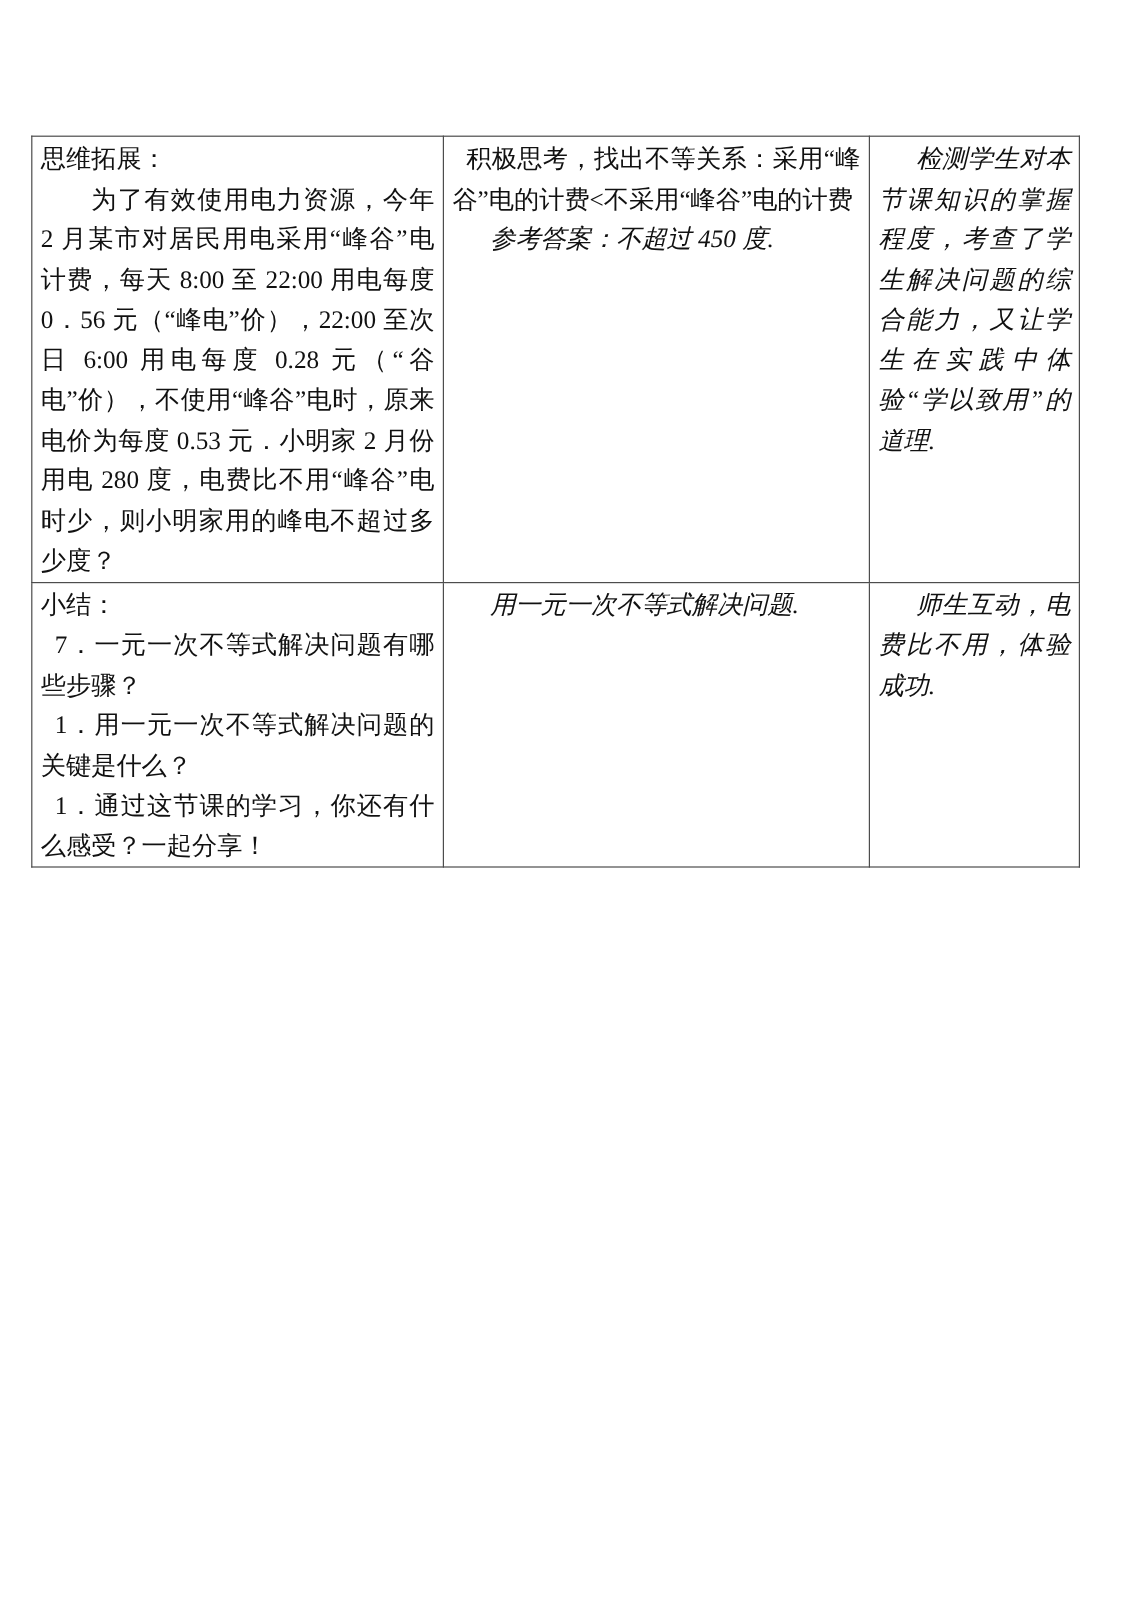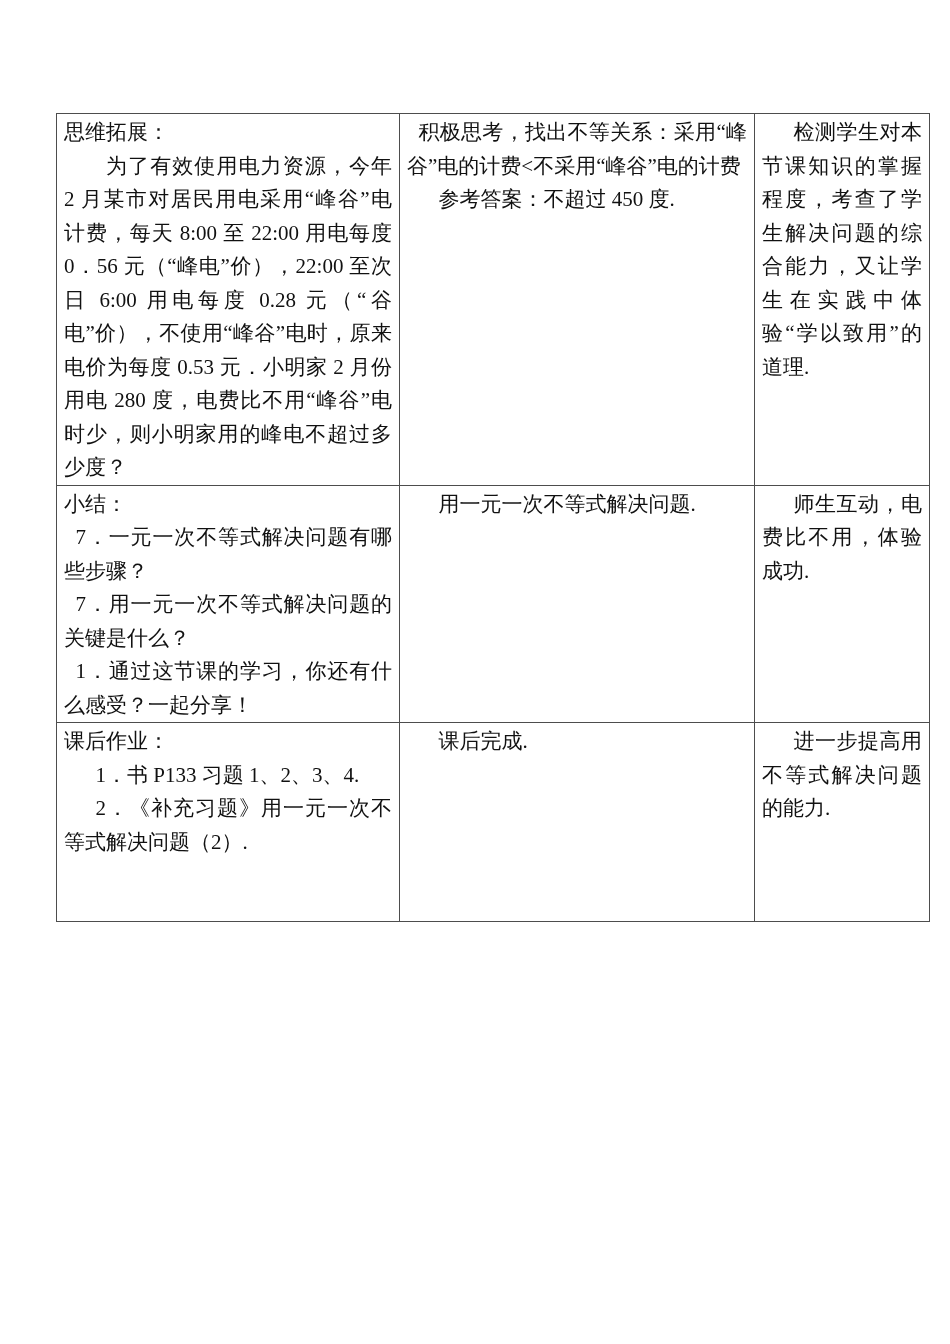--- a/index.html
+++ b/index.html
@@ -10,21 +10,21 @@
   .page {
     position: relative;
     width: 950px;
     height: 1344px;
     background: #ffffff;
     overflow: hidden;
     font-family: "Liberation Serif", "DejaVu Serif", serif;
   }
   table.lesson-table {
     position: absolute;
-    left: 56px;
+    left: 26px;
     top: 113px;
     width: 873px;
     border-collapse: collapse;
     table-layout: fixed;
   }
   table.lesson-table td {
     border: 1px solid #4d4d4d;
     vertical-align: top;
     padding: 2px 7px 0 7px;
     overflow: hidden;
@@ -37,21 +37,21 @@
   tr.row-3 td { height: 196px; }
   p.para {
     margin: 0;
     font-size: 21px;
     line-height: 33.5px;
     color: #111111;
     text-align: justify;
     word-break: break-all;
   }
   p.ind-2  { text-indent: 2em; }
-  p.ind-15 { text-indent: 1.5em; }
+  p.ind-15 { text-indent: 1.5em; font-style: italic; }
   p.ind-05 { text-indent: 0.55em; }
 </style>
 </head>
 <body>
 
 <div class="page">
   <table class="lesson-table">
     <colgroup>
       <col class="col-1">
       <col class="col-2">
@@ -68,38 +68,25 @@
           <p class="para ind-15">参考答案：不超过 450 度.</p>
         </td>
         <td>
           <p class="para ind-15">检测学生对本节课知识的掌握程度，考查了学生解决问题的综合能力，又让学生在实践中体验“学以致用”的道理.</p>
         </td>
       </tr>
       <tr class="row-2">
         <td>
           <p class="para">小结：</p>
           <p class="para ind-05">7．一元一次不等式解决问题有哪些步骤？</p>
-          <p class="para ind-05">7．用一元一次不等式解决问题的关键是什么？</p>
+          <p class="para ind-05">1．用一元一次不等式解决问题的关键是什么？</p>
           <p class="para ind-05">1．通过这节课的学习，你还有什么感受？一起分享！</p>
         </td>
         <td>
           <p class="para ind-15">用一元一次不等式解决问题.</p>
         </td>
         <td>
           <p class="para ind-15">师生互动，电费比不用，体验成功.</p>
         </td>
       </tr>
-      <tr class="row-3">
-        <td>
-          <p class="para">课后作业：</p>
-          <p class="para ind-15">1．书 P133 习题 1、2、3、4.</p>
-          <p class="para ind-15">2．《补充习题》用一元一次不等式解决问题（2）.</p>
-        </td>
-        <td>
-          <p class="para ind-15">课后完成.</p>
-        </td>
-        <td>
-          <p class="para ind-15">进一步提高用不等式解决问题的能力.</p>
-        </td>
-      </tr>
     </tbody>
   </table>
 </div>
 
 </body></html>

